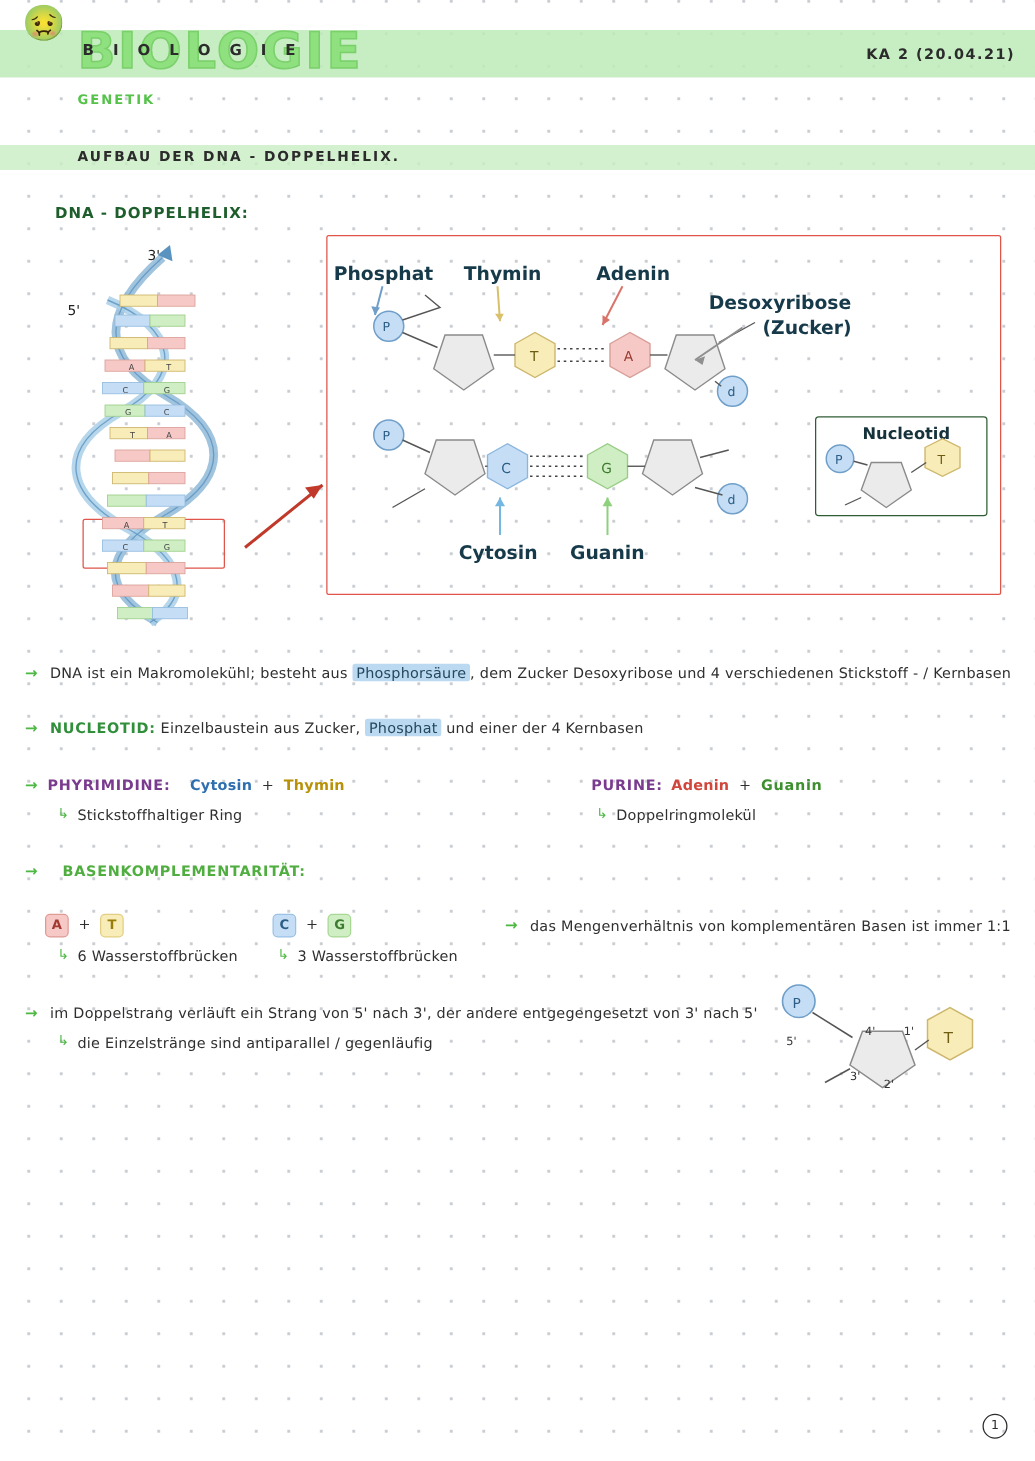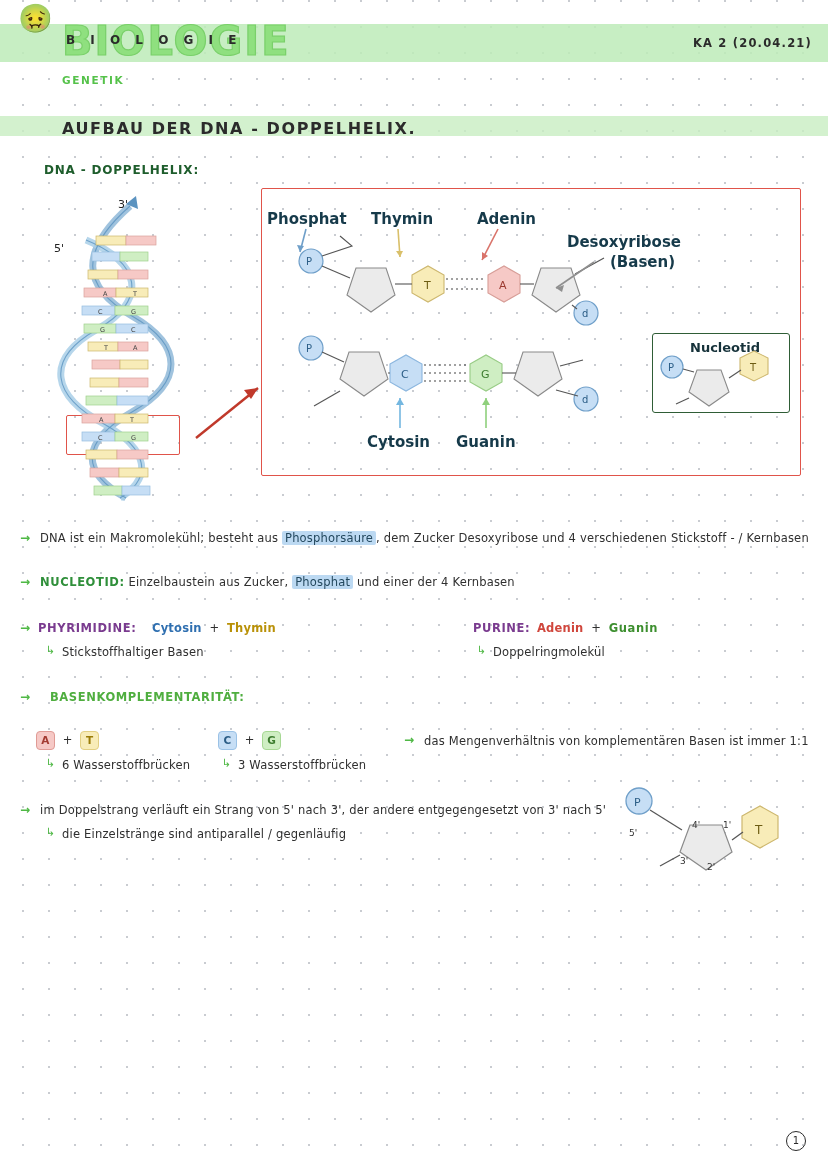--- a/index.html
+++ b/index.html
@@ -56,21 +56,21 @@
   }
   #emoji{position:absolute;left:18px;top:2px;font-size:28px;z-index:6;}
 
   
   #sectionband{
     position:absolute;left:0;top:116px;width:828px;height:20px;
     background:#c8eec2;opacity:.8;z-index:1;
   }
   #sectiontitle{
     position:absolute;left:62px;top:119px;
-    font-size:16px;font-weight:bold;letter-spacing:1.6px;color:#2b2b2b;
+    font-size:11px;font-weight:bold;letter-spacing:1.6px;color:#2b2b2b;
     z-index:5;
   }
   #dnalabel{
     position:absolute;left:44px;top:163px;
     font-size:12px;font-weight:bold;letter-spacing:.8px;color:#1e5d2c;
   }
 
   
   #diagrambox{
     position:absolute;left:261px;top:188px;width:538px;height:286px;
@@ -311,21 +311,21 @@
   <polygon points="740,358 754,351 768,358 768,374 754,381 740,374" fill="#f8ecb8" stroke="#cdb76e" stroke-width="1.1"></polygon>
   <text x="750" y="371" font-size="10" font-family="DejaVu Sans" fill="#6d5c12">T</text>
   <path d="M729 378 L 741 370" stroke="#555" stroke-width="1.1"></path>
   <path d="M689 398 L 676 404" stroke="#555" stroke-width="1.1"></path>
 </svg>
 
 <div class="dlab" style="left:267px;top:210px;">Phosphat</div>
 <div class="dlab" style="left:371px;top:210px;">Thymin</div>
 <div class="dlab" style="left:477px;top:210px;">Adenin</div>
 <div class="dlab" style="left:567px;top:233px;">Desoxyribose</div>
-<div class="dlab" style="left:610px;top:253px;">(Basen)</div>
+<div class="dlab" style="left:610px;top:253px;">(Zucker)</div>
 <div class="dlab" style="left:367px;top:433px;">Cytosin</div>
 <div class="dlab" style="left:456px;top:433px;">Guanin</div>
 
 <div class="arrow" style="left:20px;top:531px;">→</div>
 <div class="line" style="left:40px;top:531px;">
   <span>DNA  ist  ein  Makromolekühl;  besteht  aus  </span><span class="hl-blue">Phosphorsäure</span><span>, dem  Zucker  Desoxyribose  und  4  verschiedenen  Stickstoff - / Kernbasen</span>
 </div>
 
 <div class="arrow" style="left:20px;top:575px;">→</div>
 <div class="line" style="left:40px;top:575px;">
@@ -335,21 +335,21 @@
 <div class="arrow" style="left:20px;top:621px;">→</div>
 <div class="line" style="left:38px;top:621px;">
   <span class="purple-b">PHYRIMIDINE:</span>
 </div>
 <div class="line" style="left:152px;top:621px;">
   <span class="blue-b">Cytosin</span>
   <span style="color:#333;">&nbsp;</span><span>+</span>&nbsp;
   <span class="yellow-b">Thymin</span>
 </div>
 <div class="subarrow" style="left:46px;top:644px;">↳</div>
-<div class="line" style="left:62px;top:645px;">Stickstoffhaltiger  Basen</div>
+<div class="line" style="left:62px;top:645px;">Stickstoffhaltiger  Ring</div>
 
 <div class="line" style="left:473px;top:621px;">
   <span class="purple-b">PURINE:</span>
 </div>
 <div class="line" style="left:537px;top:621px;">
   <span class="pink-b">Adenin</span>
   &nbsp;<span>+</span>&nbsp;
   <span class="green-b" style="font-weight:bold;color:#3d8f2f;">Guanin</span>
 </div>
 <div class="subarrow" style="left:477px;top:644px;">↳</div>

